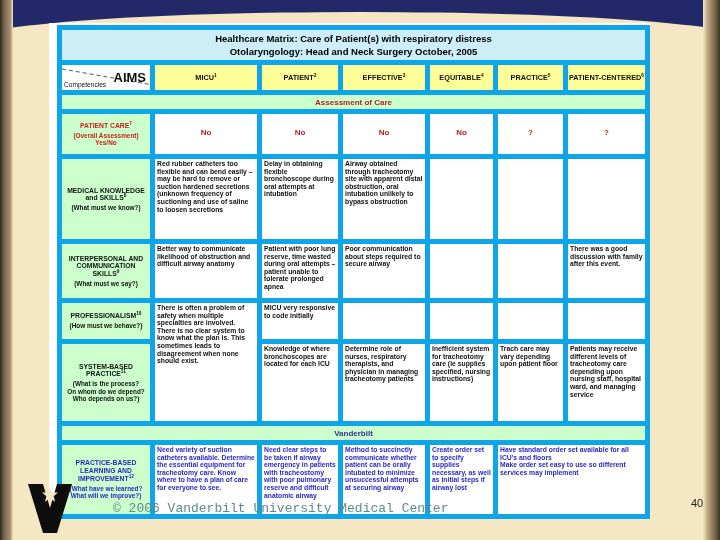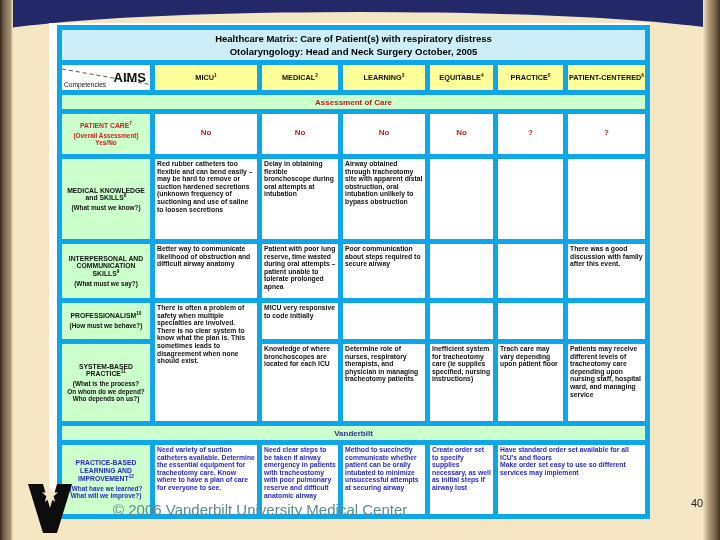--- a/index.html
+++ b/index.html
@@ -29,21 +29,21 @@
   .rowhead .sub{margin-top:2px;font-size:6.4px;white-space:pre-line;}
   .rowhead.red{color:#cc2020;}
   .rowhead.blue{color:#2929c0;}
   .cell{background:#ffffff;vertical-align:top;text-align:left;font-weight:bold;font-size:6.8px;color:#111;padding:1px 2px;line-height:1.12;}
   .cell.blue{color:#2929c0;}
   .cell.multiline{white-space:pre-line;}
   .val{background:#ffffff;vertical-align:top;text-align:center;font-weight:bold;font-size:8px;color:#b22222;padding-top:14px;}
   sup{font-size:4.8px;vertical-align:super;line-height:0;}
   .diag{position:absolute;left:0;top:0;}
   .logo{position:absolute;left:27px;top:483px;z-index:5;}
-  .copyright{position:absolute;left:113px;top:501px;font-size:15px;color:#5d8a8a;z-index:5;}
+  .copyright{position:absolute;left:113px;top:501px;font-size:13px;color:#5d8a8a;z-index:5;font-family:Liberation Mono, monospace;}
   .page-num{position:absolute;left:691px;top:497px;font-size:11px;color:#222;z-index:5;}
 </style>
 </head>
 <body>
 
 <div>
   <div class="top-navy"></div>
   <div class="top-cut"></div>
   <div class="left-bar"></div>
   <div class="right-bar"></div>
@@ -68,22 +68,22 @@
     </tr>
     <tr>
       <td class="corner">
         <svg class="diag" width="91" height="23">
           <line x1="0" y1="4" x2="91" y2="20" stroke="#555" stroke-width="1" stroke-dasharray="4,3"></line>
         </svg>
         <span class="aims">AIMS</span>
         <span class="competencies">Competencies</span>
       </td>
       <td class="ch"><span>MICU</span><sup>1</sup></td>
-      <td class="ch"><span>MEDICAL</span><sup>2</sup></td>
-      <td class="ch"><span>LEARNING</span><sup>3</sup></td>
+      <td class="ch"><span>PATIENT</span><sup>2</sup></td>
+      <td class="ch"><span>EFFECTIVE</span><sup>3</sup></td>
       <td class="ch"><span>EQUITABLE</span><sup>4</sup></td>
       <td class="ch"><span>PRACTICE</span><sup>5</sup></td>
       <td class="ch"><span>PATIENT-CENTERED</span><sup>6</sup></td>
     </tr>
     <tr>
       <td class="banner assess" colspan="7">Assessment of Care</td>
     </tr>
     <tr style="height:45px">
       <td class="rowhead red">
         <span>PATIENT CARE</span><sup>7</sup>

